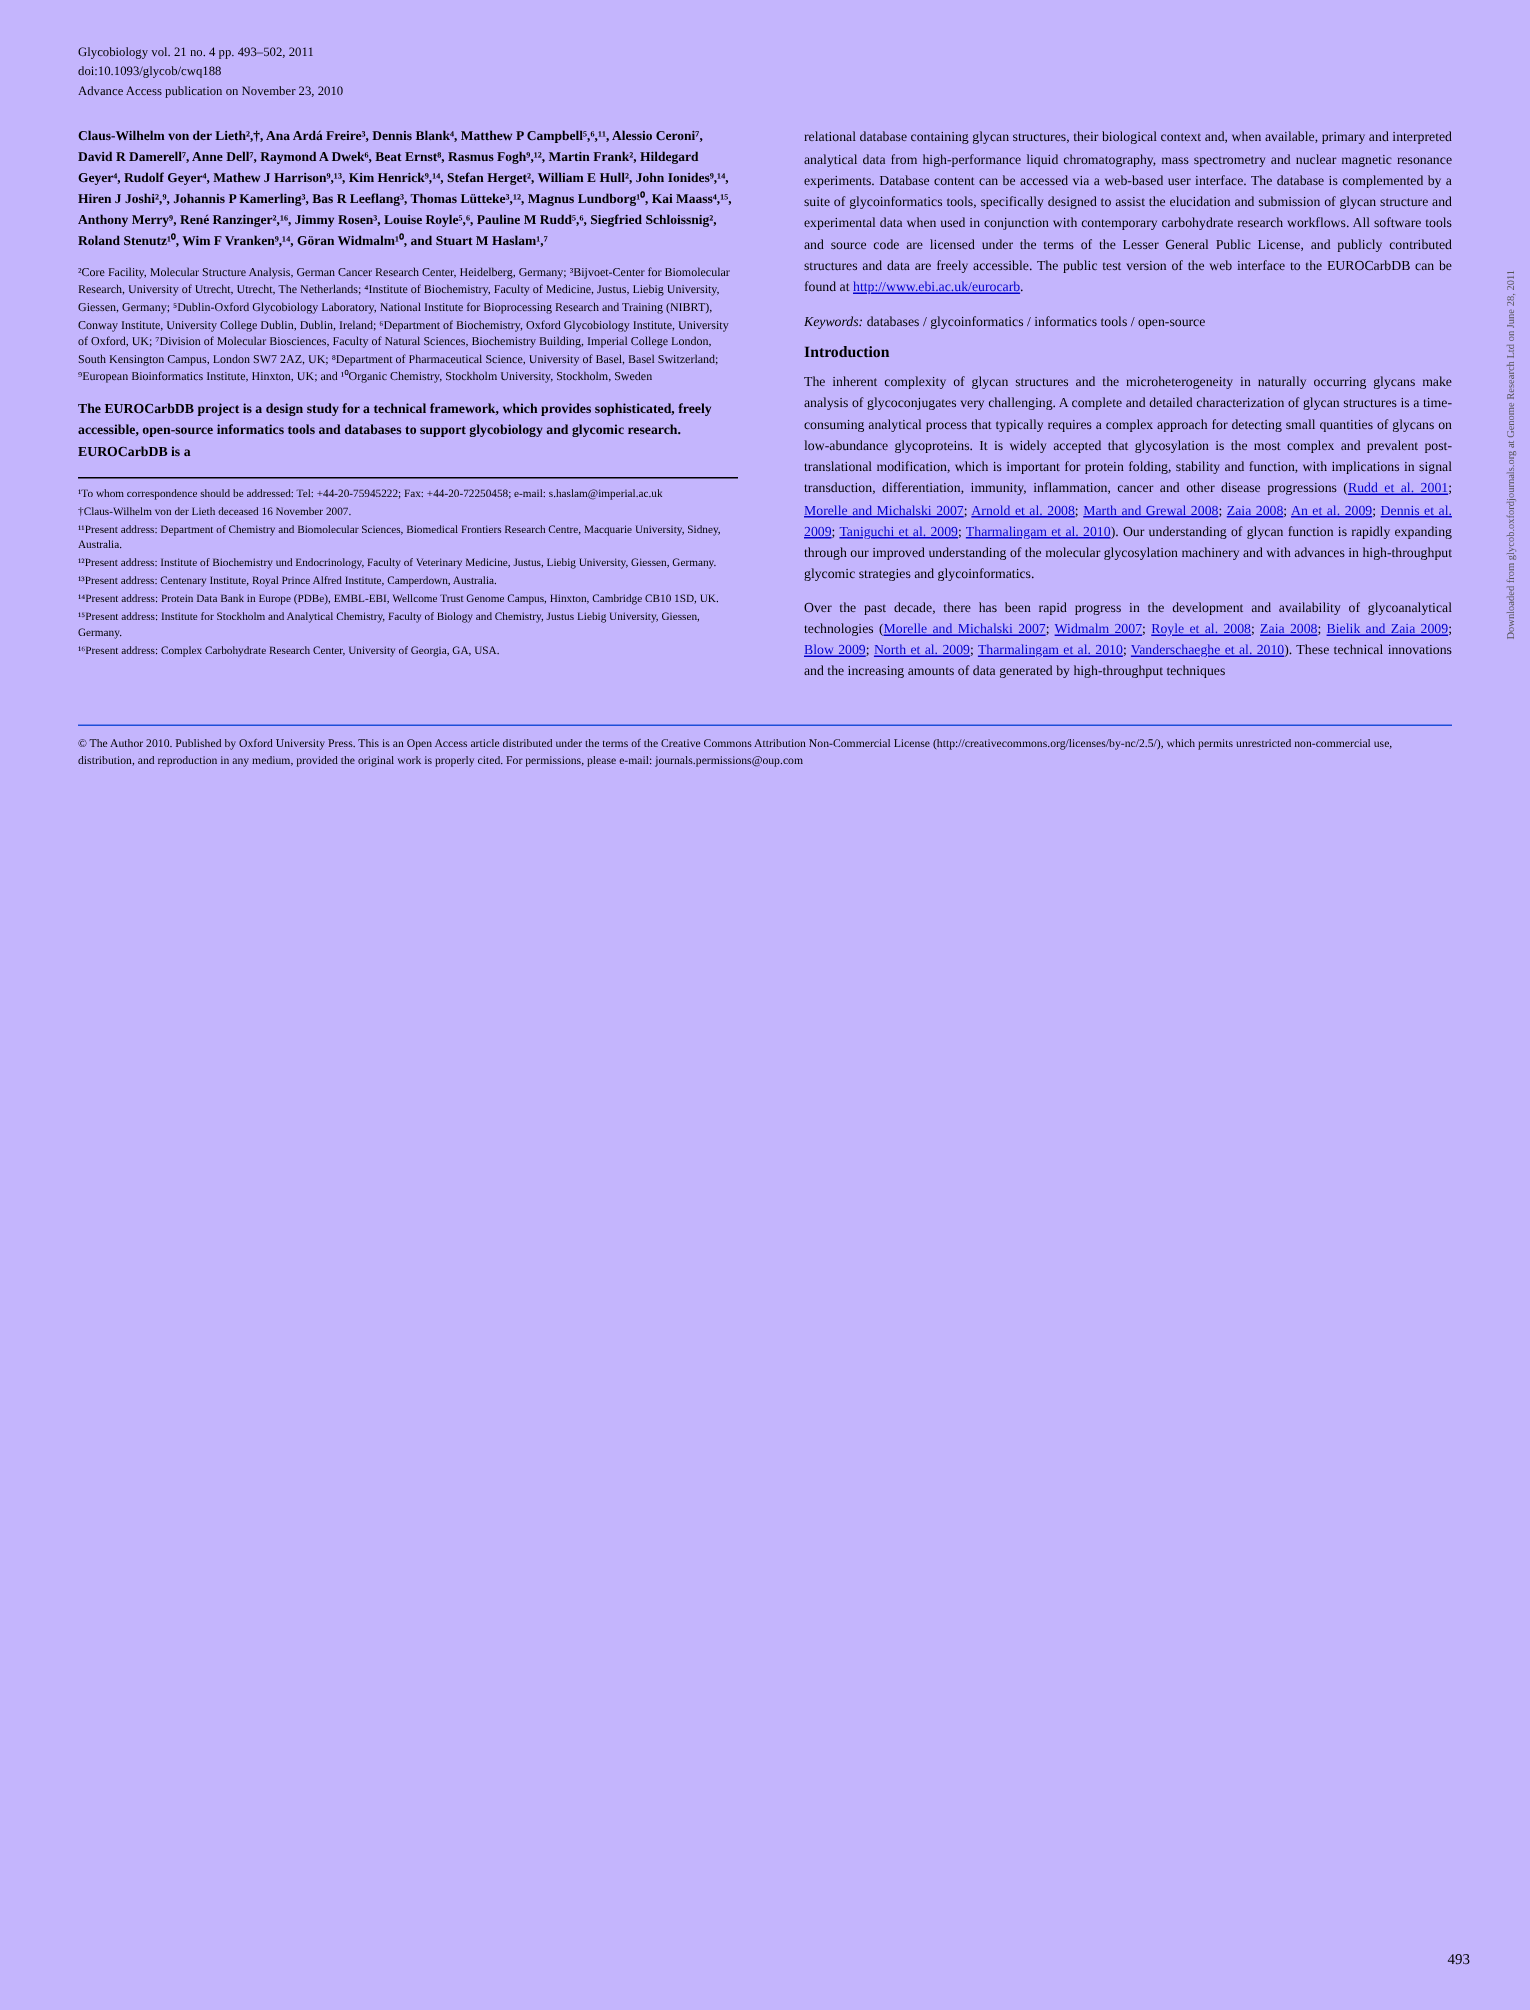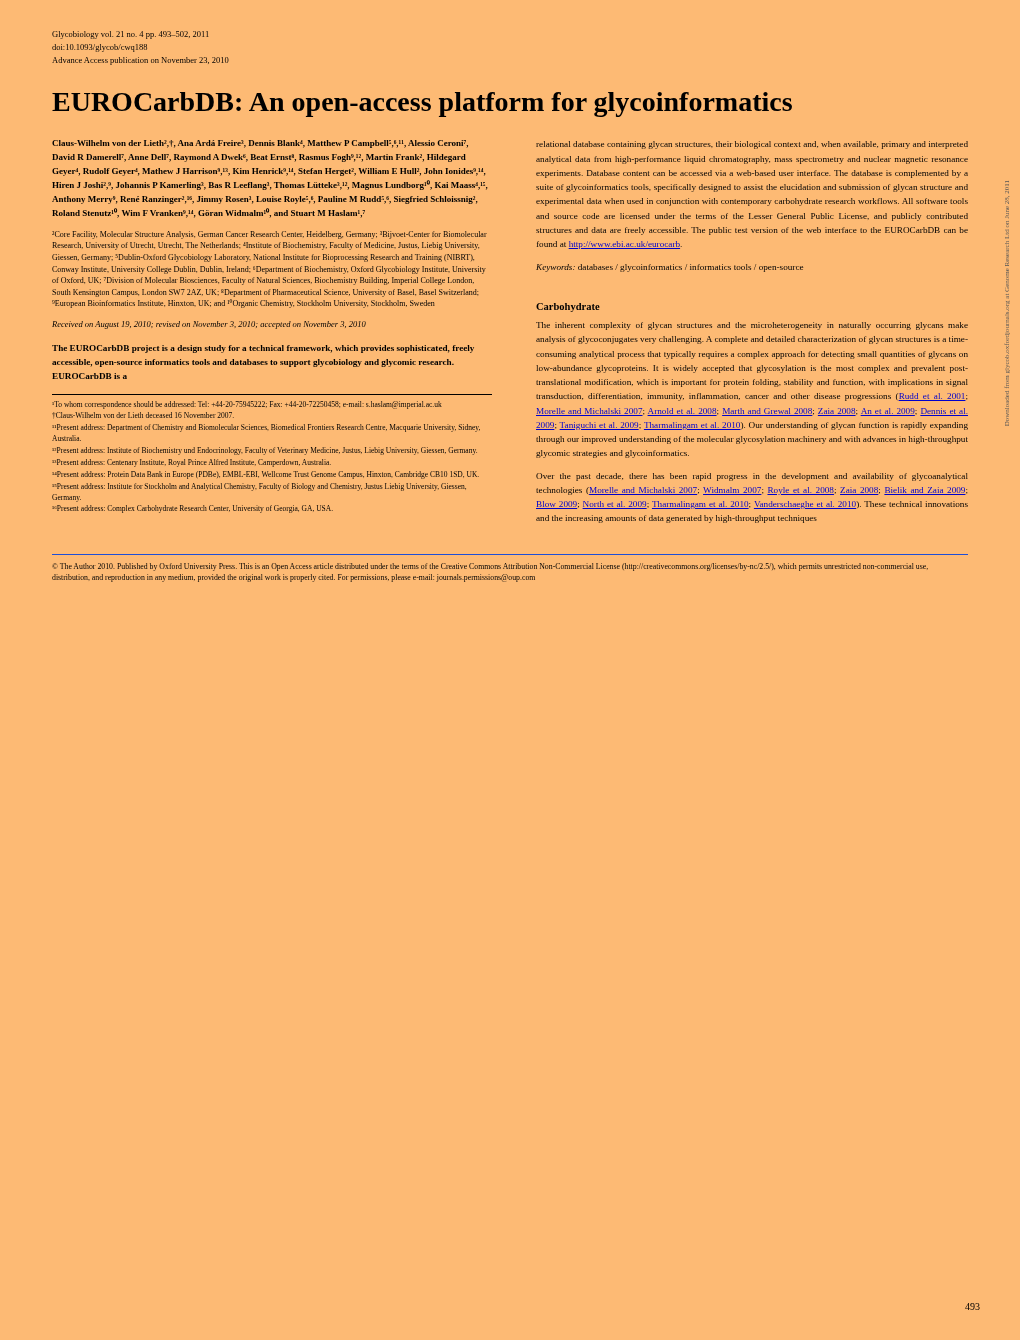--- a/index.html
+++ b/index.html
@@ -8,21 +8,21 @@
       font-family: 'Times New Roman', Times, serif;
       font-size: 9.5px;
       color: #000;
       width: 1020px;
       min-height: 1340px;
       position: relative;
     }
     .page {
       width: 1020px;
       min-height: 1340px;
-      background: #fdba74;
+      background: #c4b5fd;
       padding: 28px 52px 40px 52px;
       position: relative;
     }
     .header-meta {
       font-size: 8.5px;
       line-height: 1.5;
       margin-bottom: 18px;
     }
     .title-block {
       margin-bottom: 18px;
@@ -81,21 +81,21 @@
     }
     .right-col-abstract {
       font-size: 9.2px;
       line-height: 1.55;
       margin-bottom: 10px;
       text-align: justify;
     }
     .keywords-block {
       font-size: 9.2px;
       line-height: 1.5;
-      margin-bottom: 26px;
+      margin-bottom: 8px;
     }
     .section-title {
       font-size: 10.5px;
       font-weight: bold;
       margin-bottom: 6px;
       margin-top: 4px;
     }
     .body-text {
       font-size: 9.2px;
       line-height: 1.55;
@@ -137,38 +137,32 @@
 <body>
 
 <div class="page">
 
   <div class="header-meta">
     <div>Glycobiology vol. 21 no. 4 pp. 493–502, 2011</div>
     <div>doi:10.1093/glycob/cwq188</div>
     <div>Advance Access publication on November 23, 2010</div>
   </div>
 
-  <div class="title-block">
-    <h1 class="main-title">EUROCarbDB: An open-access platform for glycoinformatics</h1>
-  </div>
 
   <div class="two-col">
 
     <div class="col-left">
       <div class="authors-block">
         <p style="font-size:9px;line-height:1.55;text-align:left;">Claus-Wilhelm von der Lieth²,†, Ana Ardá Freire³, Dennis Blank⁴, Matthew P Campbell⁵,⁶,¹¹, Alessio Ceroni⁷, David R Damerell⁷, Anne Dell⁷, Raymond A Dwek⁶, Beat Ernst⁸, Rasmus Fogh⁹,¹², Martin Frank², Hildegard Geyer⁴, Rudolf Geyer⁴, Mathew J Harrison⁹,¹³, Kim Henrick⁹,¹⁴, Stefan Herget², William E Hull², John Ionides⁹,¹⁴, Hiren J Joshi²,⁹, Johannis P Kamerling³, Bas R Leeflang³, Thomas Lütteke³,¹², Magnus Lundborg¹⁰, Kai Maass⁴,¹⁵, Anthony Merry⁹, René Ranzinger²,¹⁶, Jimmy Rosen³, Louise Royle⁵,⁶, Pauline M Rudd⁵,⁶, Siegfried Schloissnig², Roland Stenutz¹⁰, Wim F Vranken⁹,¹⁴, Göran Widmalm¹⁰, and Stuart M Haslam¹,⁷</p>
       </div>
 
       <div class="affiliations-block">
         <p>²Core Facility, Molecular Structure Analysis, German Cancer Research Center, Heidelberg, Germany; ³Bijvoet-Center for Biomolecular Research, University of Utrecht, Utrecht, The Netherlands; ⁴Institute of Biochemistry, Faculty of Medicine, Justus, Liebig University, Giessen, Germany; ⁵Dublin-Oxford Glycobiology Laboratory, National Institute for Bioprocessing Research and Training (NIBRT), Conway Institute, University College Dublin, Dublin, Ireland; ⁶Department of Biochemistry, Oxford Glycobiology Institute, University of Oxford, UK; ⁷Division of Molecular Biosciences, Faculty of Natural Sciences, Biochemistry Building, Imperial College London, South Kensington Campus, London SW7 2AZ, UK; ⁸Department of Pharmaceutical Science, University of Basel, Basel Switzerland; ⁹European Bioinformatics Institute, Hinxton, UK; and ¹⁰Organic Chemistry, Stockholm University, Stockholm, Sweden</p>
       </div>
 
-      <div class="received-line">
-        <p>Received on August 19, 2010; revised on November 3, 2010; accepted on November 3, 2010</p>
-      </div>
 
       <div class="abstract-bold">
         <p>The EUROCarbDB project is a design study for a technical framework, which provides sophisticated, freely accessible, open-source informatics tools and databases to support glycobiology and glycomic research. EUROCarbDB is a</p>
       </div>
 
       <div class="footnotes-block">
         <div class="footnote-line">¹To whom correspondence should be addressed: Tel: +44-20-75945222; Fax: +44-20-72250458; e-mail: s.haslam@imperial.ac.uk</div>
         <div class="footnote-line">†Claus-Wilhelm von der Lieth deceased 16 November 2007.</div>
         <div class="footnote-line">¹¹Present address: Department of Chemistry and Biomolecular Sciences, Biomedical Frontiers Research Centre, Macquarie University, Sidney, Australia.</div>
         <div class="footnote-line">¹²Present address: Institute of Biochemistry und Endocrinology, Faculty of Veterinary Medicine, Justus, Liebig University, Giessen, Germany.</div>
@@ -183,21 +177,21 @@
       <div class="right-col-abstract">
         <p style="text-align:justify;font-size:9.2px;line-height:1.55;">
           relational database containing glycan structures, their biological context and, when available, primary and interpreted analytical data from high-performance liquid chromatography, mass spectrometry and nuclear magnetic resonance experiments. Database content can be accessed via a web-based user interface. The database is complemented by a suite of glycoinformatics tools, specifically designed to assist the elucidation and submission of glycan structure and experimental data when used in conjunction with contemporary carbohydrate research workflows. All software tools and source code are licensed under the terms of the Lesser General Public License, and publicly contributed structures and data are freely accessible. The public test version of the web interface to the EUROCarbDB can be found at <span class="link">http://www.ebi.ac.uk/eurocarb</span>.
         </p>
       </div>
 
       <div class="keywords-block">
         <p><span class="italic">Keywords:</span> databases / glycoinformatics / informatics tools / open-source</p>
       </div>
 
-      <div class="section-title">Carbohydrate</div>
+      <div class="section-title">Introduction</div>
 
       <div class="body-text">
         <p style="text-align:justify;">
           The inherent complexity of glycan structures and the microheterogeneity in naturally occurring glycans make analysis of glycoconjugates very challenging. A complete and detailed characterization of glycan structures is a time-consuming analytical process that typically requires a complex approach for detecting small quantities of glycans on low-abundance glycoproteins. It is widely accepted that glycosylation is the most complex and prevalent post-translational modification, which is important for protein folding, stability and function, with implications in signal transduction, differentiation, immunity, inflammation, cancer and other disease progressions (<span class="link">Rudd et al. 2001</span>; <span class="link">Morelle and Michalski 2007</span>; <span class="link">Arnold et al. 2008</span>; <span class="link">Marth and Grewal 2008</span>; <span class="link">Zaia 2008</span>; <span class="link">An et al. 2009</span>; <span class="link">Dennis et al. 2009</span>; <span class="link">Taniguchi et al. 2009</span>; <span class="link">Tharmalingam et al. 2010</span>). Our understanding of glycan function is rapidly expanding through our improved understanding of the molecular glycosylation machinery and with advances in high-throughput glycomic strategies and glycoinformatics.
         </p>
       </div>
 
       <div class="body-text">
         <p style="text-align:justify;">
           Over the past decade, there has been rapid progress in the development and availability of glycoanalytical technologies (<span class="link">Morelle and Michalski 2007</span>; <span class="link">Widmalm 2007</span>; <span class="link">Royle et al. 2008</span>; <span class="link">Zaia 2008</span>; <span class="link">Bielik and Zaia 2009</span>; <span class="link">Blow 2009</span>; <span class="link">North et al. 2009</span>; <span class="link">Tharmalingam et al. 2010</span>; <span class="link">Vanderschaeghe et al. 2010</span>). These technical innovations and the increasing amounts of data generated by high-throughput techniques

